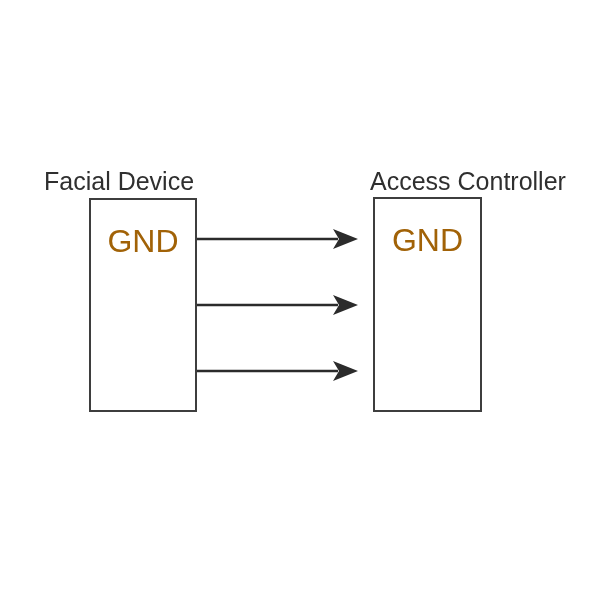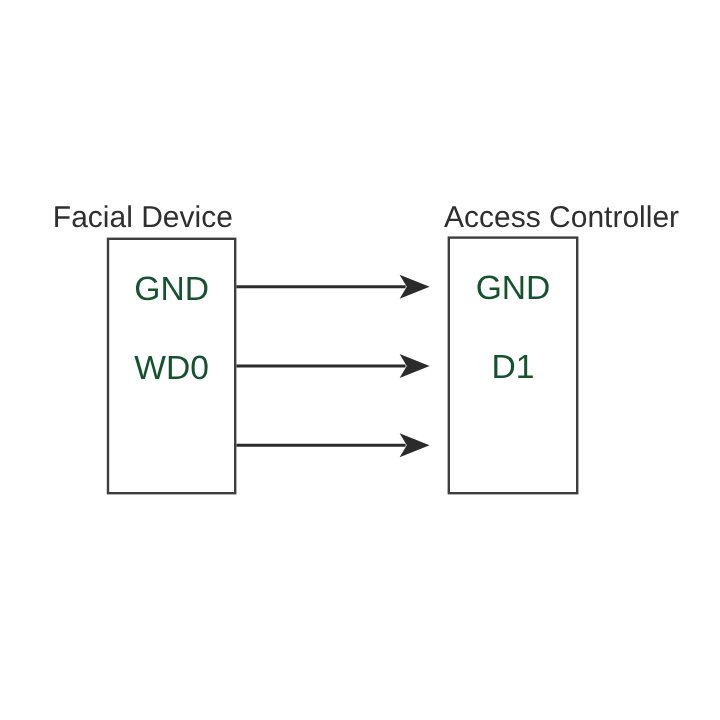--- a/index.html
+++ b/index.html
@@ -34,22 +34,22 @@
   }
   .device-box.left  { left: 89px;  top: 198px; width: 108px; height: 214px; }
   .device-box.right { left: 373px; top: 197px; width: 109px; height: 215px; }
   .pin-row {
     height: 66px;
     display: flex;
     align-items: center;
     justify-content: center;
   }
   .pin-label {
-    font-size: 28px;
-    color: #14532d;
+    font-size: 32px;
+    color: #a16207;
     white-space: nowrap;
   }
   .wires {
     position: absolute;
     left: 0;
     top: 0;
     width: 600px;
     height: 600px;
     pointer-events: none;
   }
@@ -60,31 +60,25 @@
 <div class="canvas">
 
   <div class="device-title right">Access Controller</div>
 
   <div class="device-title left">Facial Device</div>
 
   <div class="device-box left">
     <div class="pin-row">
       <span class="pin-label">GND</span>
     </div>
-    <div class="pin-row">
-      <span class="pin-label">WD0</span>
-    </div>
   </div>
 
   <div class="device-box right">
     <div class="pin-row">
       <span class="pin-label">GND</span>
-    </div>
-    <div class="pin-row">
-      <span class="pin-label">D1</span>
     </div>
   </div>
 
   <svg class="wires" width="600" height="600" viewBox="0 0 600 600" aria-hidden="true">
     <g>
       <line x1="197" y1="239" x2="338" y2="239" stroke="#2b2b2b" stroke-width="2.5"></line>
       <polygon points="358,239 333,229 339,239 333,249" fill="#2b2b2b"></polygon>
     </g>
     <g>
       <line x1="197" y1="305" x2="338" y2="305" stroke="#2b2b2b" stroke-width="2.5"></line>

